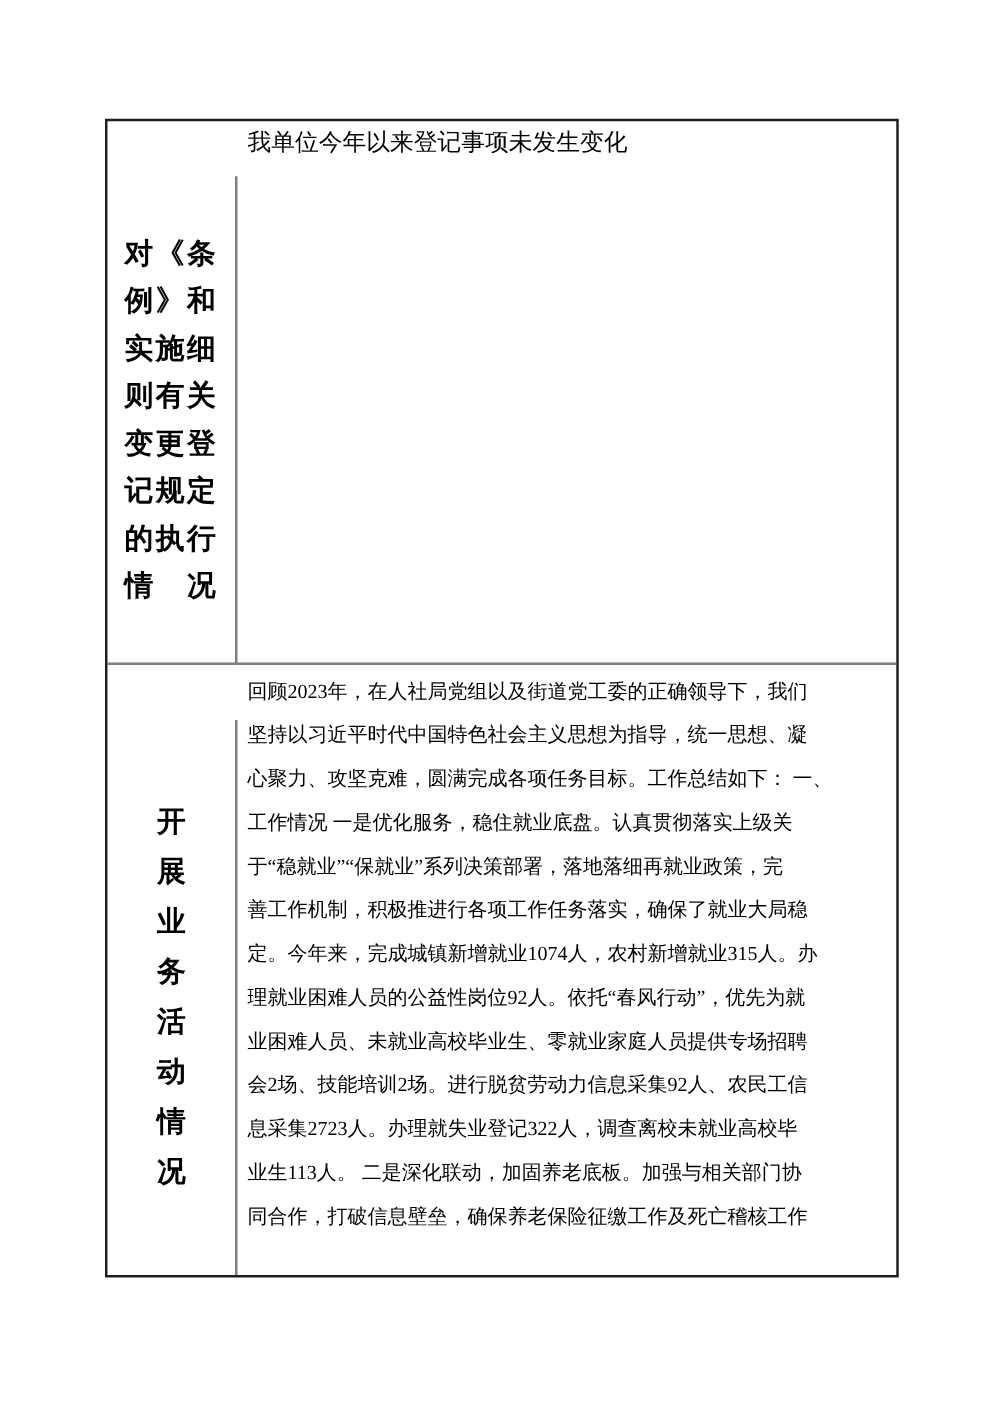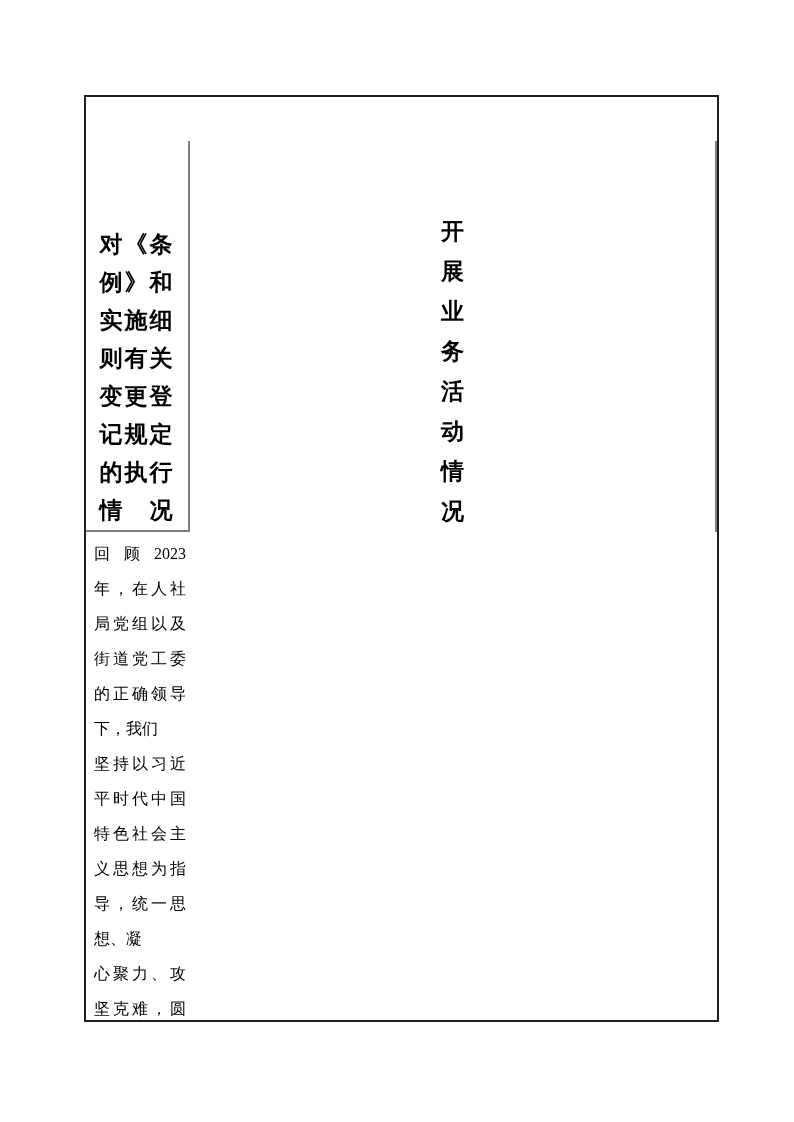--- a/index.html
+++ b/index.html
@@ -28,21 +28,21 @@
     border: 2px solid var(--border);
     background: var(--bg);
     display: grid;
     grid-template-columns: 104px 1fr;
     grid-template-rows: 435px 1fr;
   }
   .cell { overflow: hidden; }
   .label-cell {
     border-right: 2px solid var(--divider);
     display: flex;
-    align-items: flex-end;
+    align-items: center;
     justify-content: center;
     margin-top: 44px;
   }
   .row1 { border-bottom: 2px solid var(--divider); }
   .label-text {
     white-space: pre-line;
     text-align: center;
     font-weight: bold;
     color: var(--text);
   }
@@ -81,20 +81,23 @@
       <div class="label-text wrap3">对《条
 例》和
 实施细
 则有关
 变更登
 记规定
 的执行
 情　况</div>
     </div>
 
+    <div class="cell row1">
+      <div class="content-text short">我单位今年以来登记事项未发生变化</div>
+    </div>
 
     <div class="cell label-cell">
       <div class="label-text vert">开
 展
 业
 务
 活
 动
 情
 况</div>

